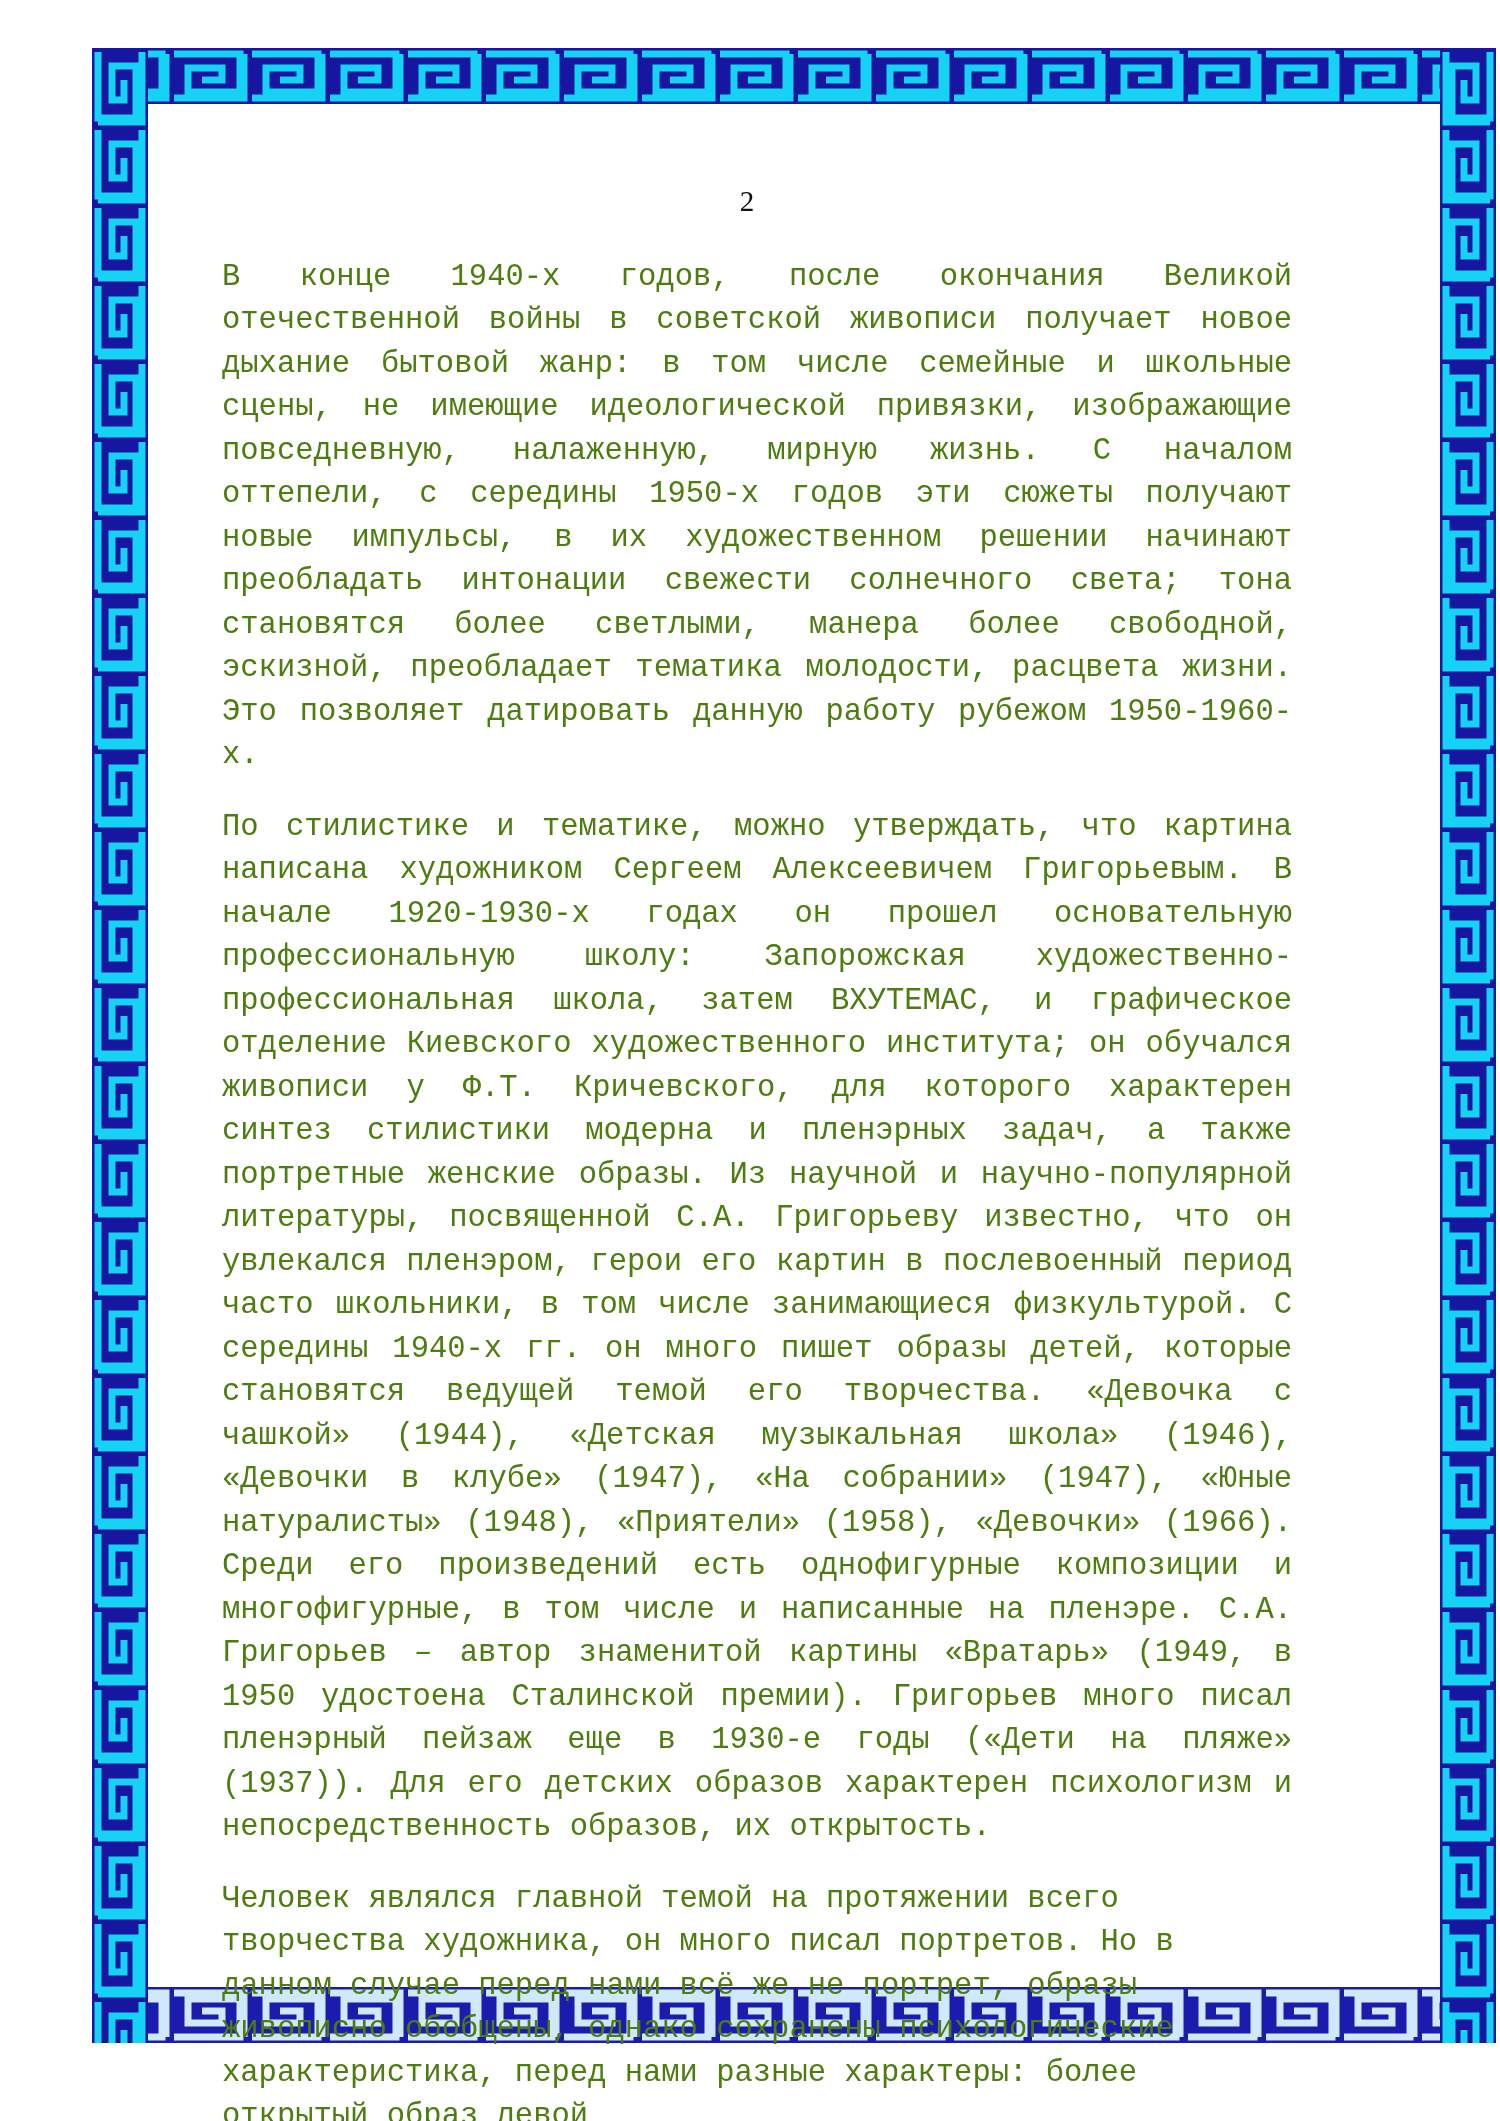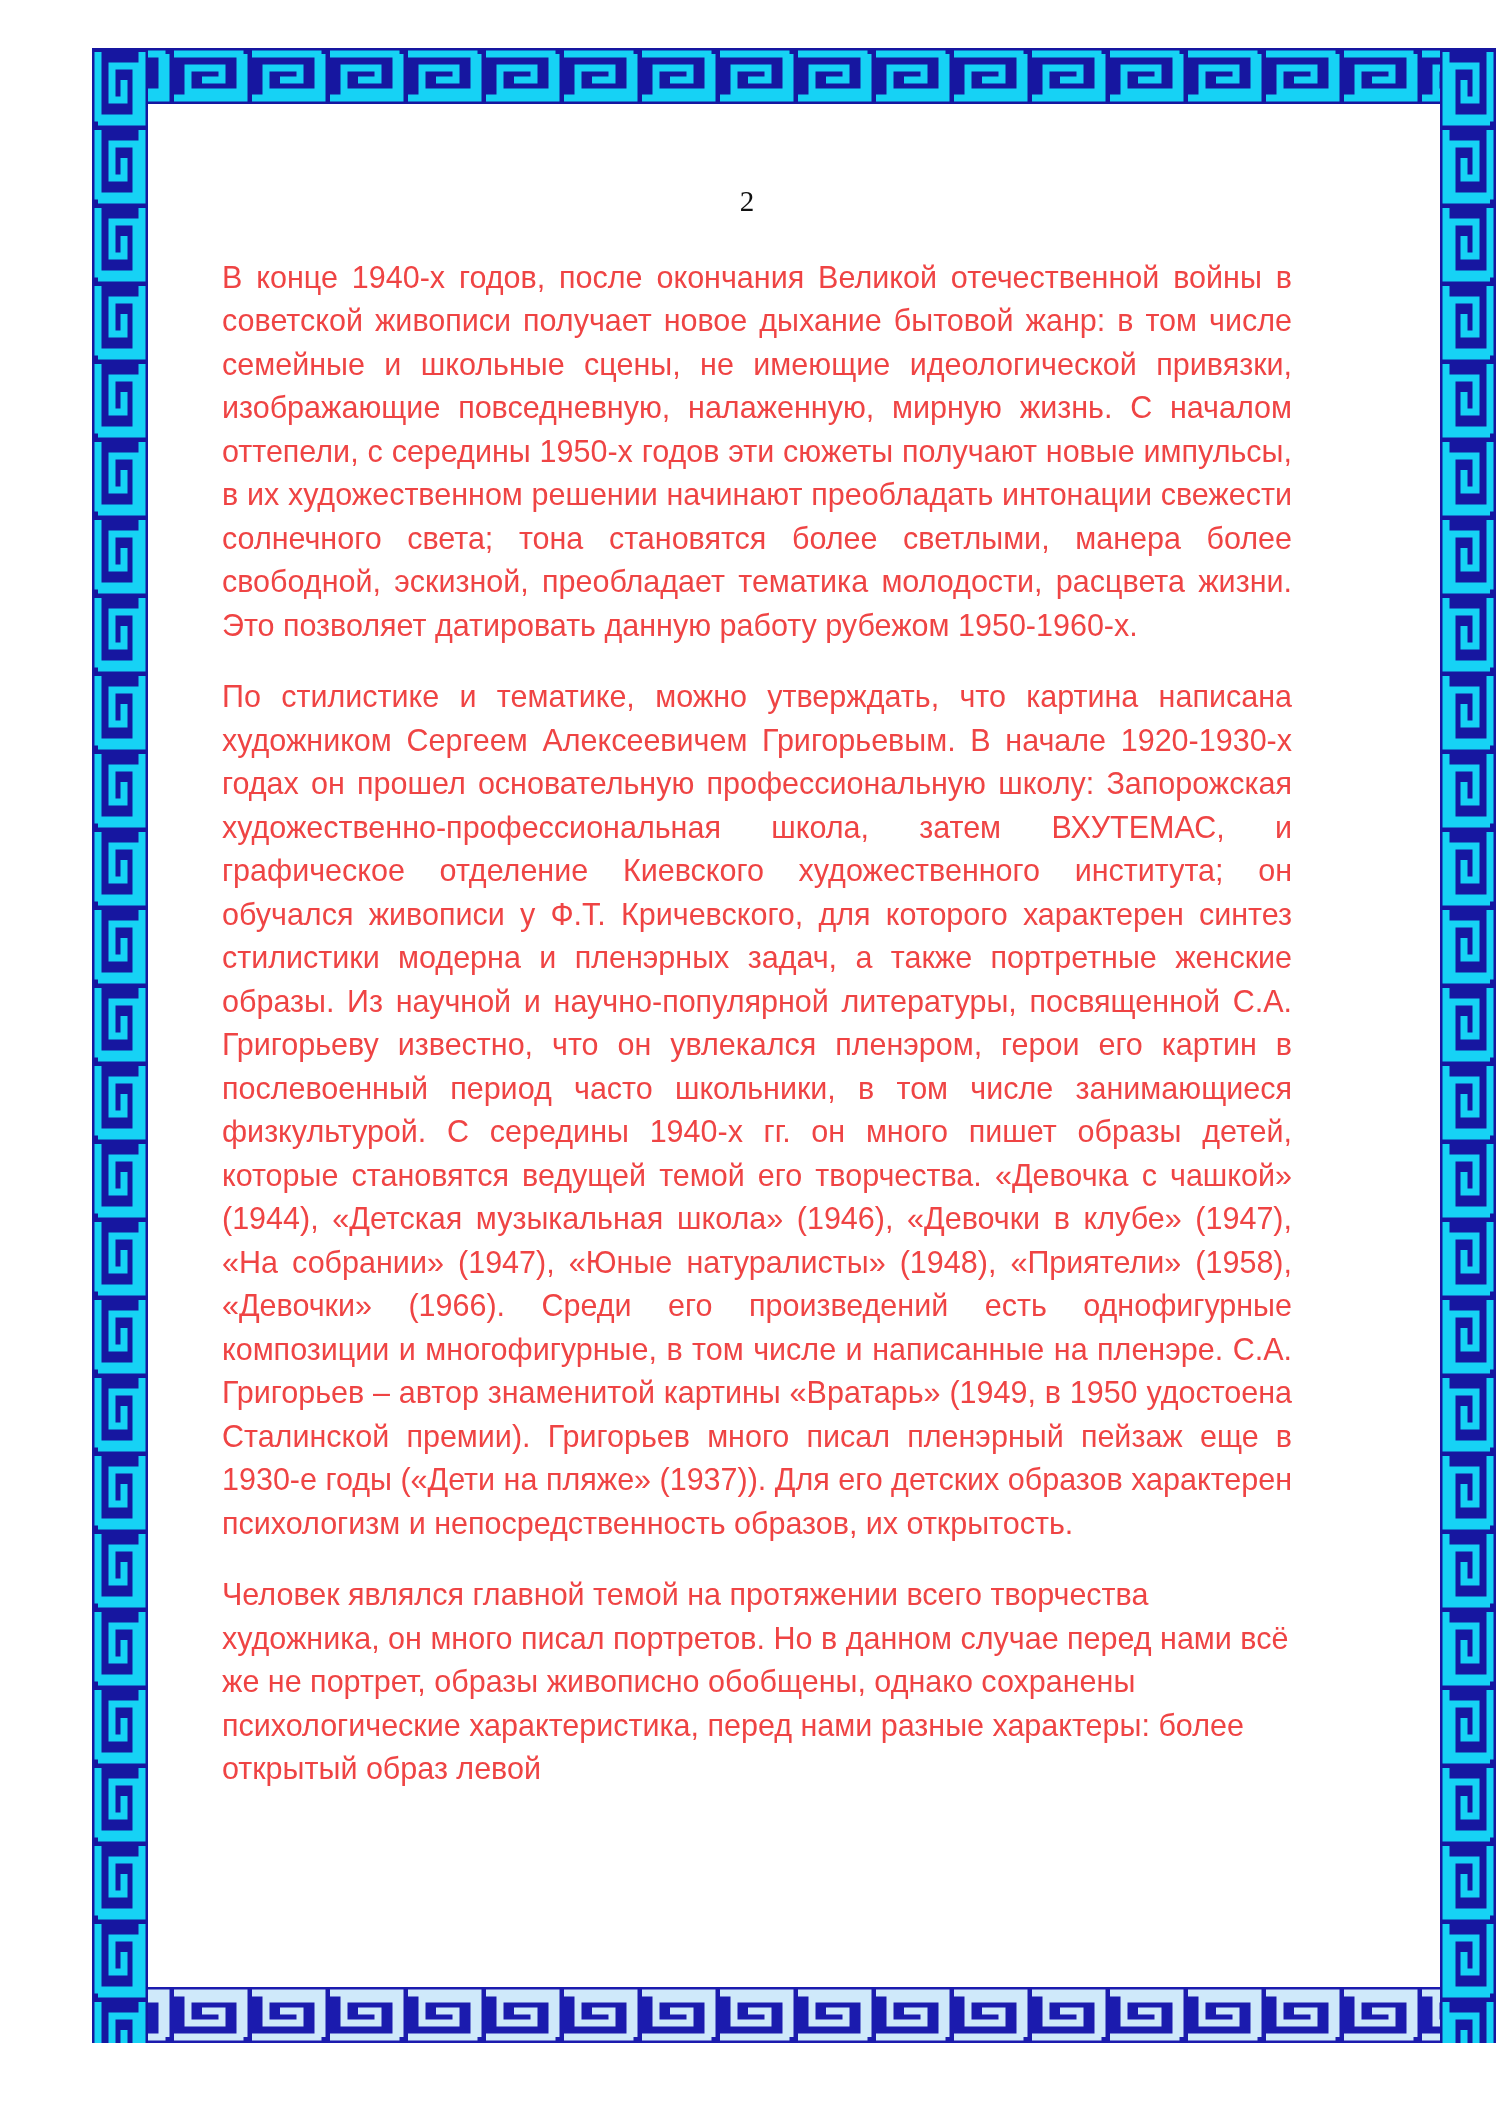--- a/index.html
+++ b/index.html
@@ -86,27 +86,27 @@
     text-align: center;
     font-family: "Liberation Serif", "DejaVu Serif", serif;
     font-size: 29px;
     line-height: 1.1;
     margin: 0 0 38px 0;
     padding-right: 20px;
     color: #111;
   }
 
   p.para {
-    font-family: Liberation Sans, sans-serif;
+    font-family: Liberation Mono, monospace;
     font-size: 30.5px;
     line-height: 43.5px;
     text-align: justify;
     text-justify: inter-word;
     margin: 0 0 28px 0;
-    color: #ef4444;
+    color: #4d7c0f;
     hyphens: none;
   }
 
   p.para-left {
     text-align: left;
   }
 
   p.para:last-child { margin-bottom: 16px; }
 </style>
 </head>

